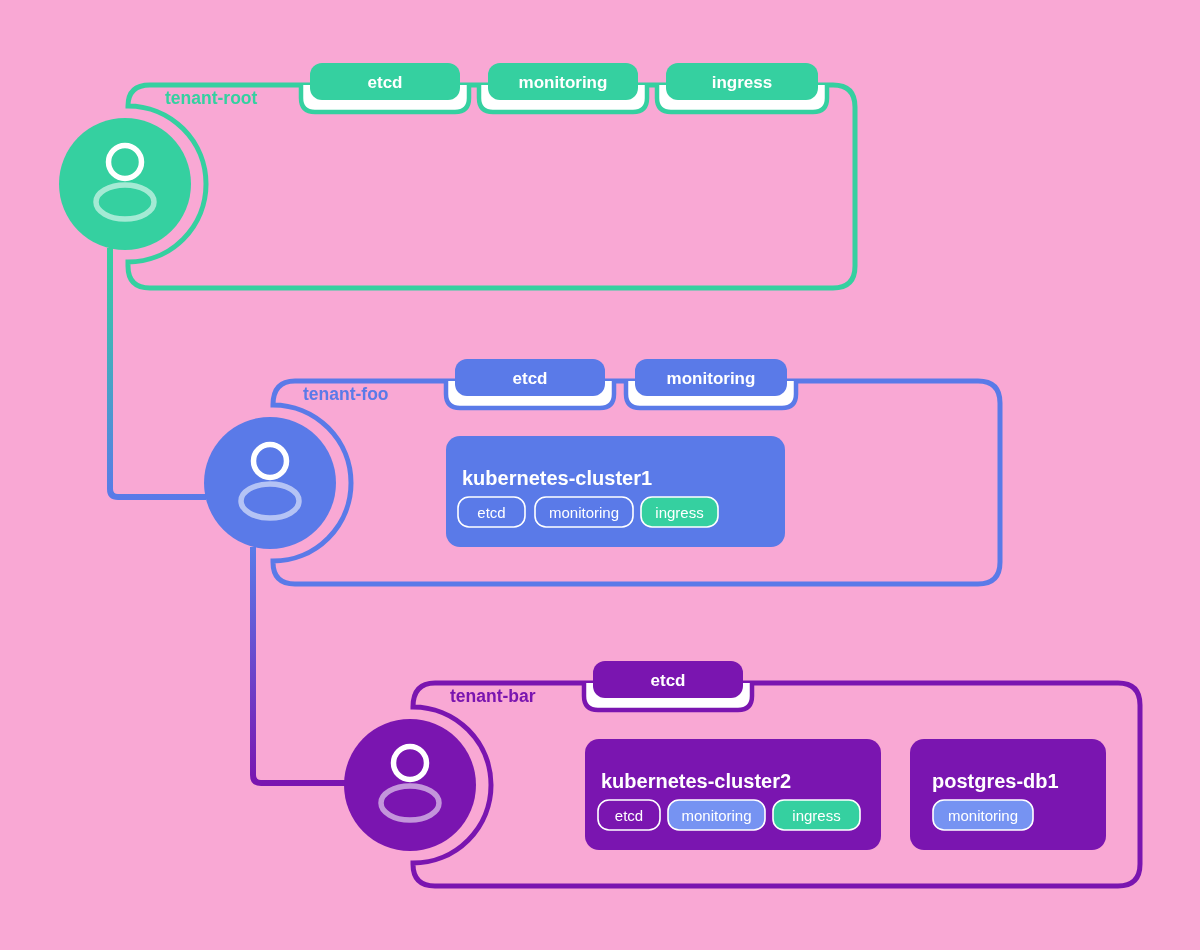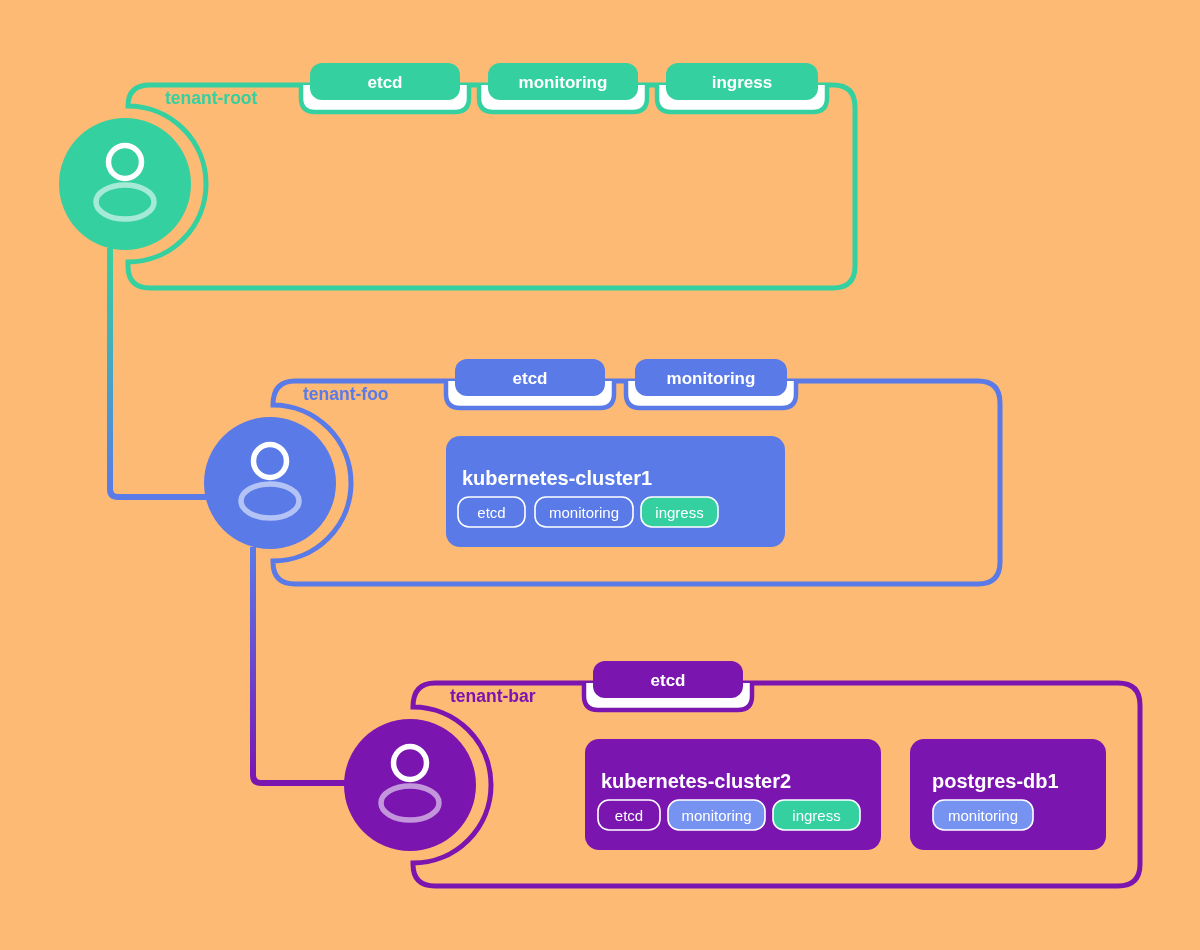--- a/index.html
+++ b/index.html
@@ -1,16 +1,16 @@
 <!DOCTYPE html>
 <html><head>
 <meta charset="utf-8">
 <style>
   html,body{margin:0;padding:0;background:#ffffff;}
-  .stage{position:relative;width:1200px;height:950px;background:#fdba74;overflow:hidden;
+  .stage{position:relative;width:1200px;height:950px;background:#f9a8d4;overflow:hidden;
          font-family:"Liberation Sans", sans-serif;}
   svg{display:block;}
   
   .tenant-outline{fill:none;stroke-width:5;}
   .stroke-green{stroke:#35d0a0;}
   .stroke-blue{stroke:#5a7ae8;}
   .stroke-purple{stroke:#7a15b0;}
   .fill-green{fill:#35d0a0;}
   .fill-blue{fill:#5a7ae8;}
   .fill-purple{fill:#7a15b0;}

